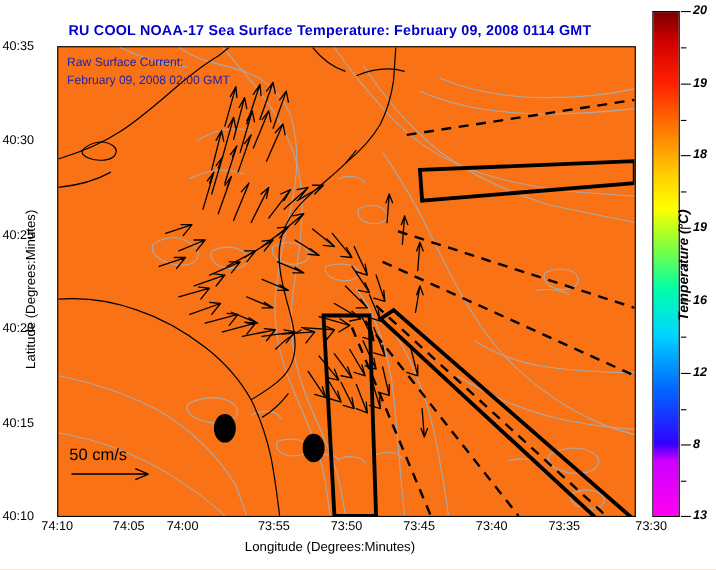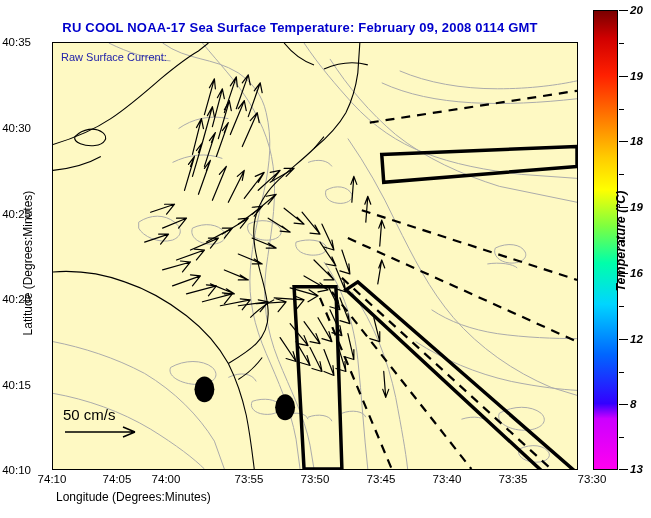--- a/index.html
+++ b/index.html
@@ -14,21 +14,21 @@
   .title{
     position:absolute; left:0; top:20px; width:600px;
     text-align:center; color:#0000cc; font-weight:bold;
     font-size:13px; letter-spacing:.2px; white-space:nowrap;
   }
 
   
   .plot-frame{
     position:absolute; left:52px; top:42px;
     width:526px; height:428px;
-    background:#fef9c3; border:1.5px solid #000;
+    background:#f97316; border:1.5px solid #000;
     box-sizing:border-box; overflow:hidden;
   }
   .plot-svg{position:absolute;left:0;top:0;width:100%;height:100%;}
 
   
   .annot{
     position:absolute; left:8px; top:6px;
     color:#2222aa; font-size:11px; line-height:16px; white-space:nowrap;
   }
 
@@ -39,22 +39,22 @@
   
   .xtick{
     position:absolute; top:473px; font-size:11.5px; color:#000;
     transform:translateX(-50%); white-space:nowrap;
   }
   .ytick{
     position:absolute; left:31px; font-size:11.5px; color:#000;
     transform:translate(-100%,-50%); white-space:nowrap;
   }
   .xlabel{
-    position:absolute; left:56px; top:490px; width:526px;
-    font-size:12px; color:#000;
+    position:absolute; left:37px; top:490px; width:526px;
+    text-align:center; font-size:12px; color:#000;
   }
   .ylabel{
     position:absolute; left:-92px; top:256px; width:240px;
     text-align:center; font-size:12px; color:#000;
     transform:rotate(-90deg); transform-origin:center center;
   }
 
   
   .cbar-wrap{position:absolute; left:593px; top:10px; width:25px; height:492px;font-style:italic;}
   .cbar{
@@ -249,20 +249,21 @@
       </g>
 
       <g fill="#000000">
         <ellipse cx="152" cy="348" rx="10" ry="13"></ellipse>
         <ellipse cx="233" cy="366" rx="10" ry="13"></ellipse>
       </g>
     </svg>
 
     <div class="annot">
       <div>Raw Surface Current:</div>
+      <div>February 09, 2008 02:00 GMT</div>
     </div>
 
     <div class="scale-legend">
       <div class="lbl">50 cm/s</div>
       <svg width="80" height="14" viewBox="0 0 80 14">
         <path d="M2,7 L72,7 M72,7 L60,2 M72,7 L60,12" stroke="#000" stroke-width="1.4" fill="none"></path>
       </svg>
     </div>
   </div>
 

